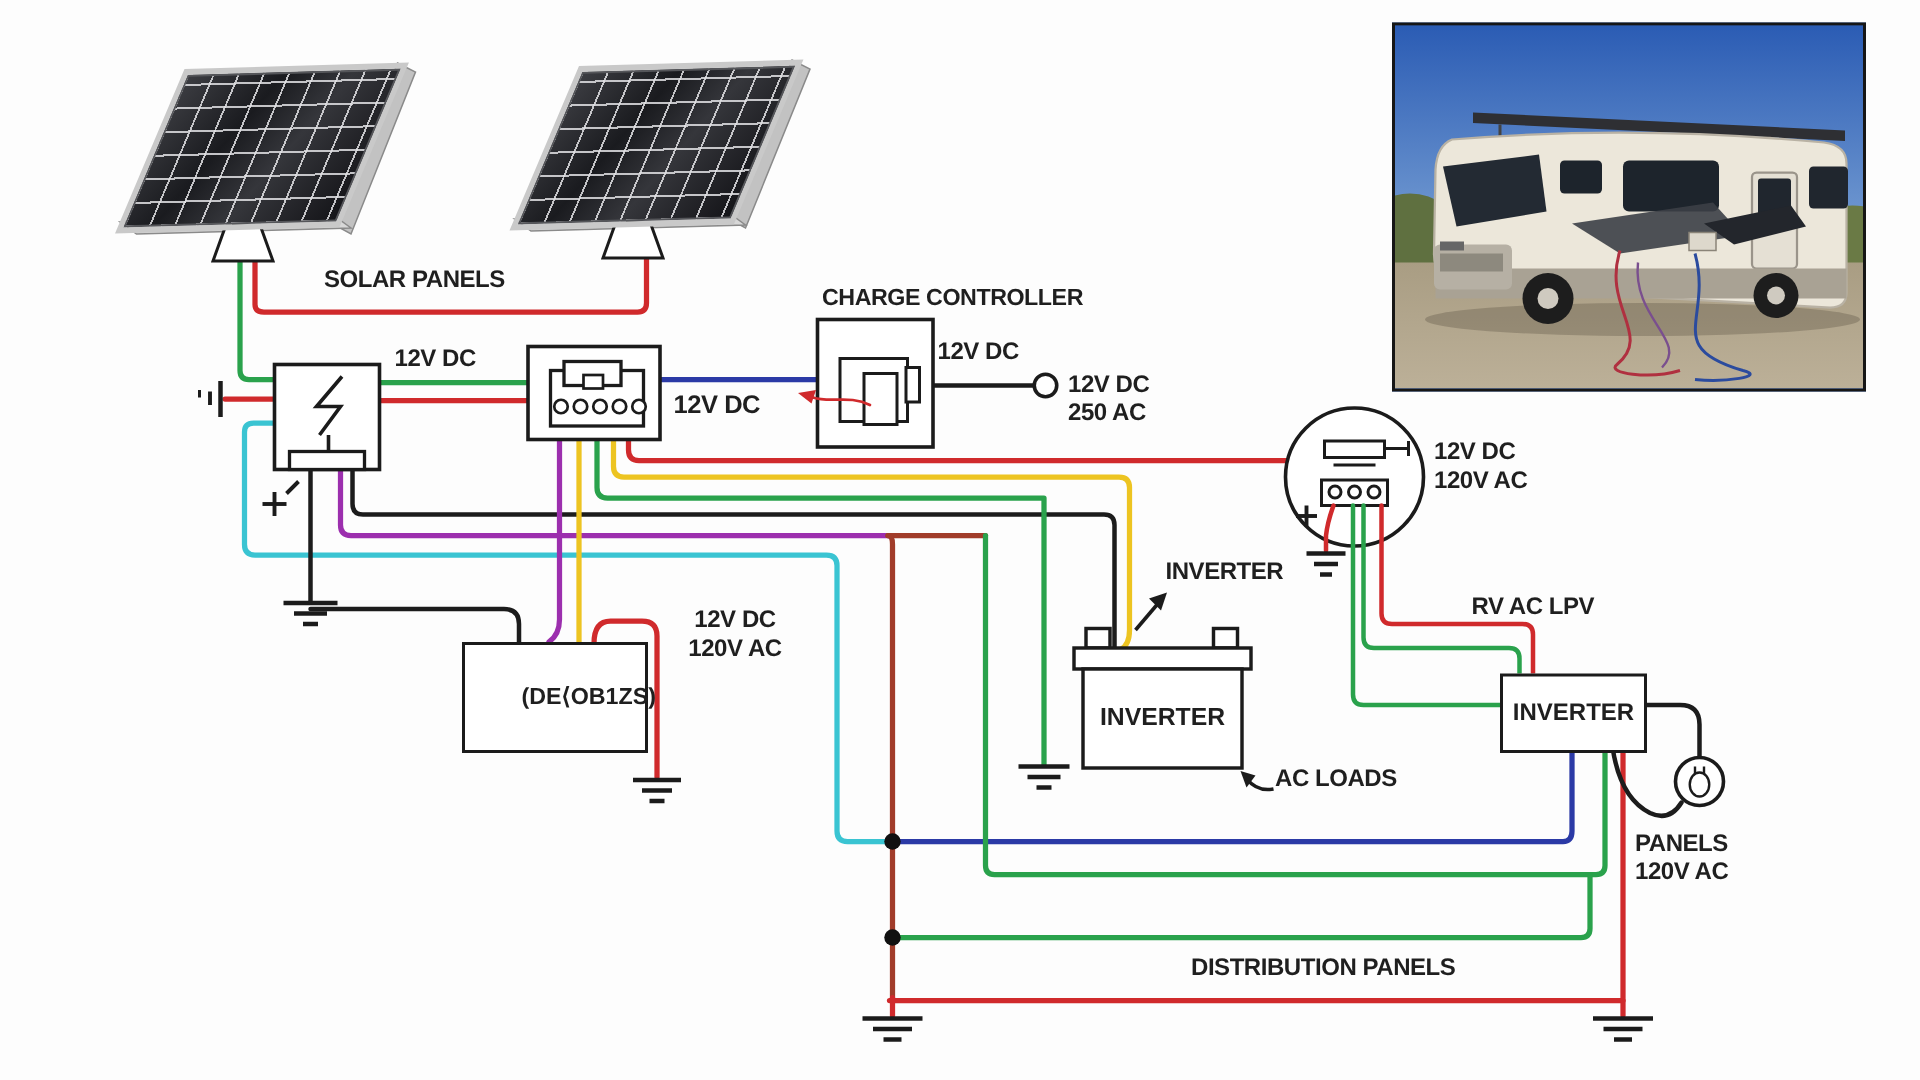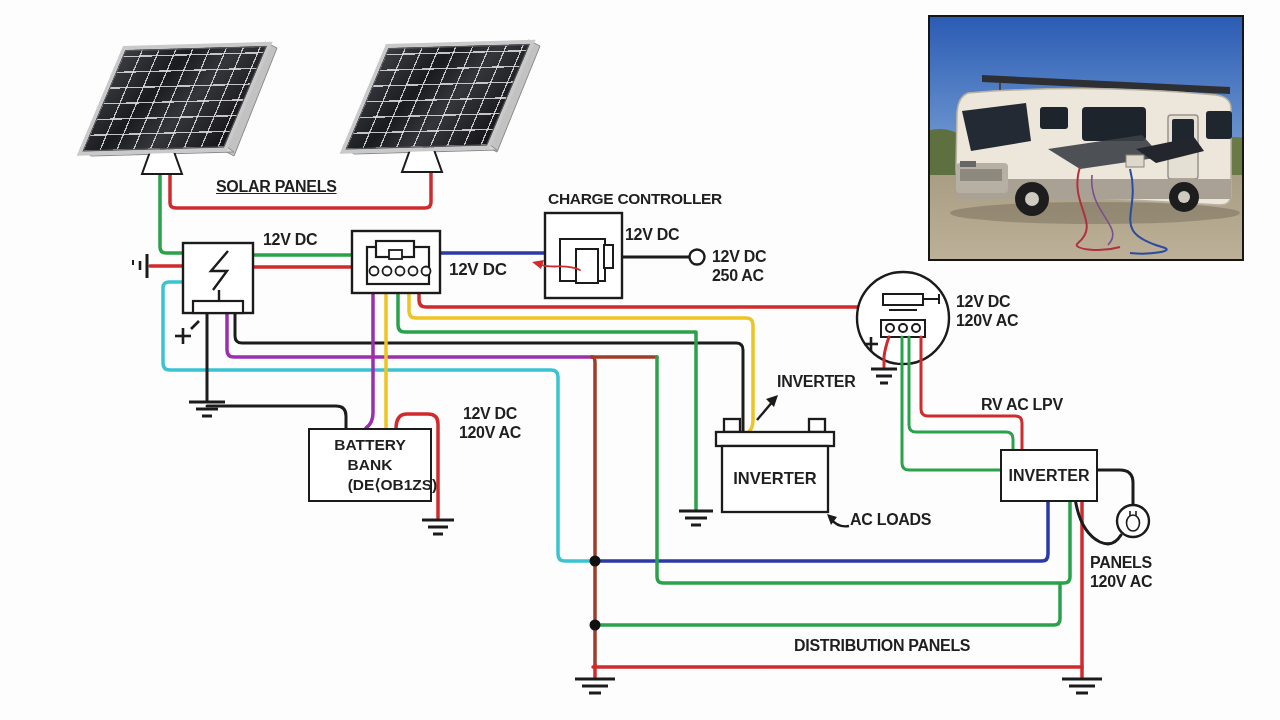--- a/index.html
+++ b/index.html
@@ -184,31 +184,30 @@
     <polygon points="151,149 173,149 182,174 142,174" class="inkf" stroke-width="2"></polygon>
     <polygon points="528,40 540,46 497,152 486,146" fill="#c2c2c2" stroke="#8a8a8a" stroke-width="1"></polygon>
     <polygon points="343,146 486,142 497,150 354,154" fill="#d8d8d8" stroke="#8a8a8a" stroke-width="1"></polygon>
     <polygon points="411,147 433,147 442,172 402,172" class="inkf" stroke-width="2"></polygon>
   </svg>
 
   <div id="panel1" class="panel"></div>
   <div id="panel2" class="panel"></div>
 
   <div class="boxc" style="left:308px;top:428px;width:120px;height:70px;">
-    <div class="txtmid" style="font-size:15.5px;line-height:20px;">BATTERY BANK</div>
     <div class="txtmid" style="font-size:15.5px;line-height:20px;margin-left:45px;">(DE⟨OB1ZS)</div>
   </div>
   <div class="boxc" style="left:1000px;top:449px;width:94px;height:49px;">
     <div class="txtmid" style="font-size:16px;">INVERTER</div>
   </div>
   <div style="position:absolute;left:722px;top:446px;width:106px;height:64px;display:flex;align-items:center;justify-content:center;">
     <div class="txtmid" style="font-size:16.5px;">INVERTER</div>
   </div>
 
-  <div class="lbl" style="left:216px;top:178px;text-decoration:underline;">SOLAR PANELS</div>
+  <div class="lbl" style="left:216px;top:178px;">SOLAR PANELS</div>
   <div class="lbl" style="left:263px;top:231px;">12V DC</div>
   <div class="lbl" style="left:449px;top:260px;font-size:17px;">12V DC</div>
   <div class="lbl" style="left:512px;top:190px;width:170px;text-align:center;font-size:15.5px;margin-left:36px;">CHARGE CONTROLLER</div>
   <div class="lbl" style="left:625px;top:226px;">12V DC</div>
   <div class="lbl" style="left:712px;top:247px;">
     <div class="ln">12V DC</div>
     <div class="ln">250 AC</div>
   </div>
   <div class="lbl" style="left:448px;top:404px;width:84px;text-align:center;">
     <div class="ln">12V DC</div>

